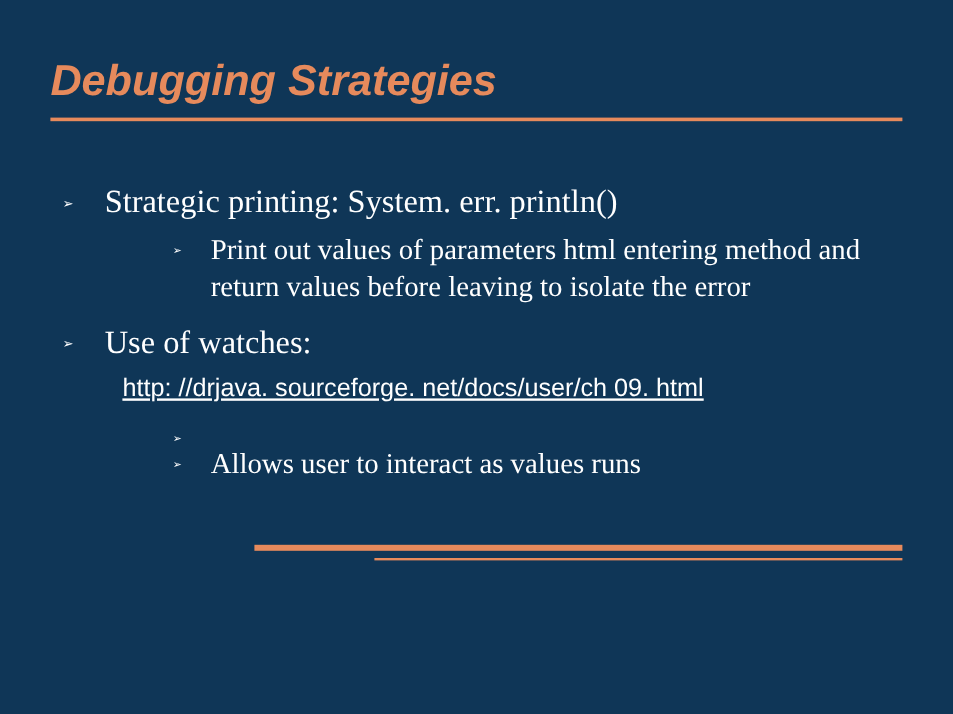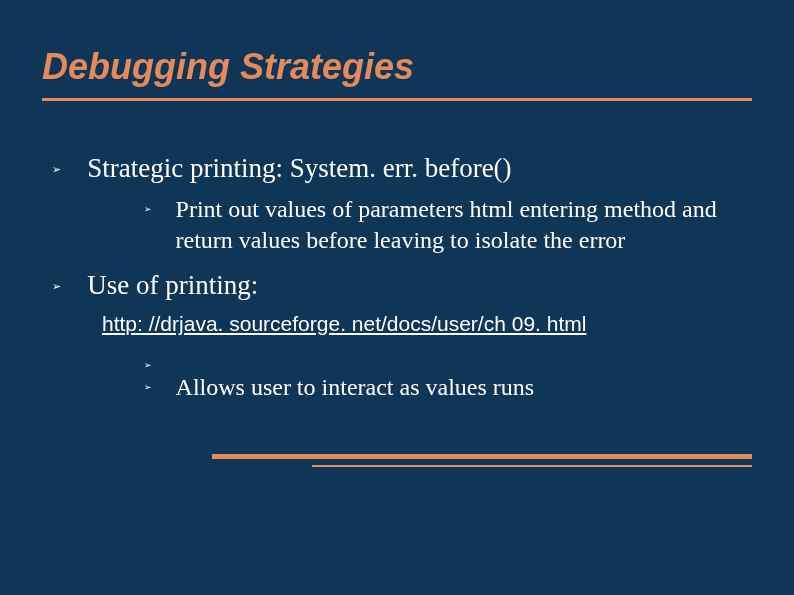--- a/index.html
+++ b/index.html
@@ -102,33 +102,33 @@
 <body>
 
 <div class="slide">
   <div class="title">Debugging Strategies</div>
   <div class="underline"></div>
 
   <div class="content">
 
     <div class="level1">
       <span class="bullet1">➢</span>
-      <span class="text1">Strategic printing: System. err. before()</span>
+      <span class="text1">Strategic printing: System. err. println()</span>
     </div>
 
     <div class="level2">
       <span class="bullet2">➢</span>
       <span class="text2">Print out values of parameters html entering method and return values before leaving to isolate the error</span>
     </div>
 
     <div class="spacer"></div>
 
     <div class="level1">
       <span class="bullet1">➢</span>
-      <span class="text1">Use of printing:</span>
+      <span class="text1">Use of watches:</span>
     </div>
 
     <div class="linktext">http: //drjava. sourceforge. net/docs/user/ch 09. html</div>
 
     <div class="level2b">
       <span class="bullet2">➢</span>
     </div>
     <div class="level2b">
       <span class="bullet2">➢</span>
       <span class="text2">Allows user to interact as values runs</span>

